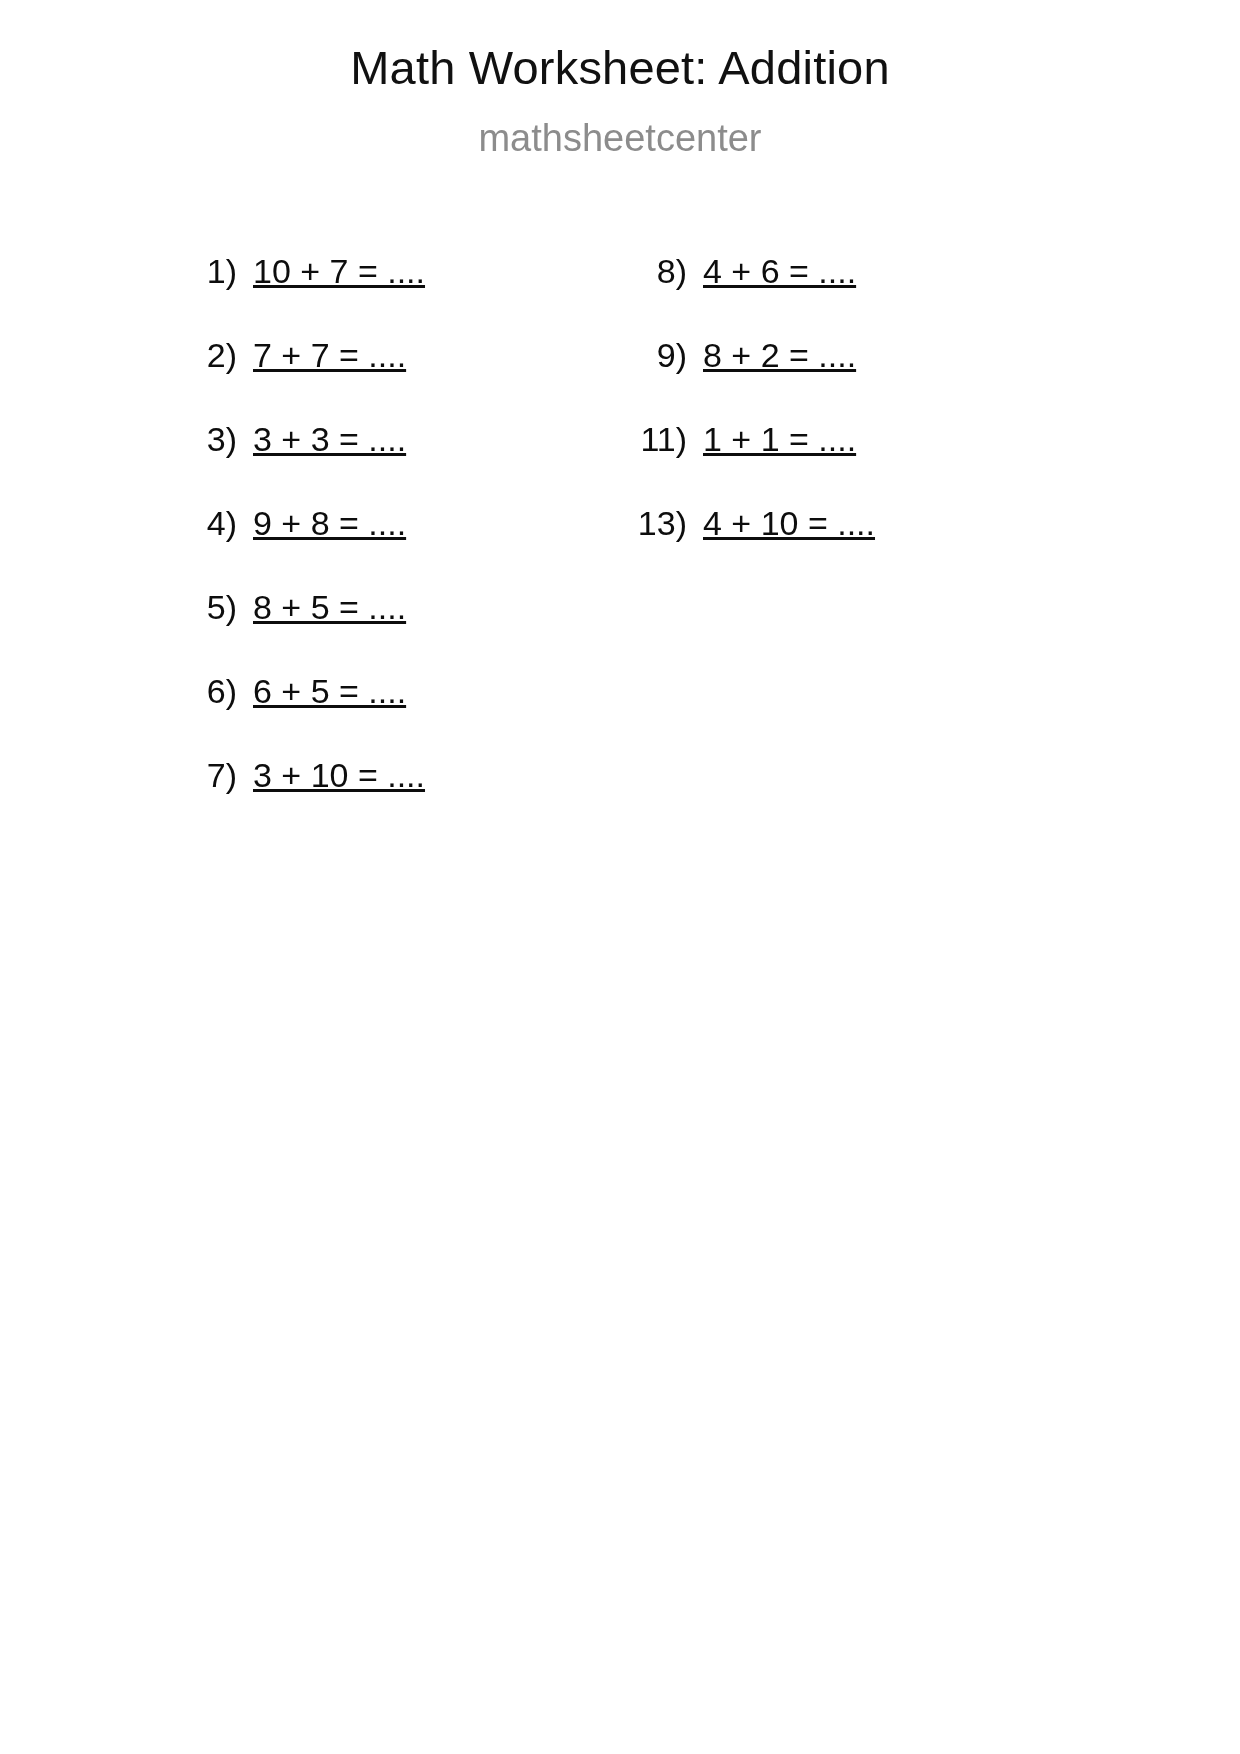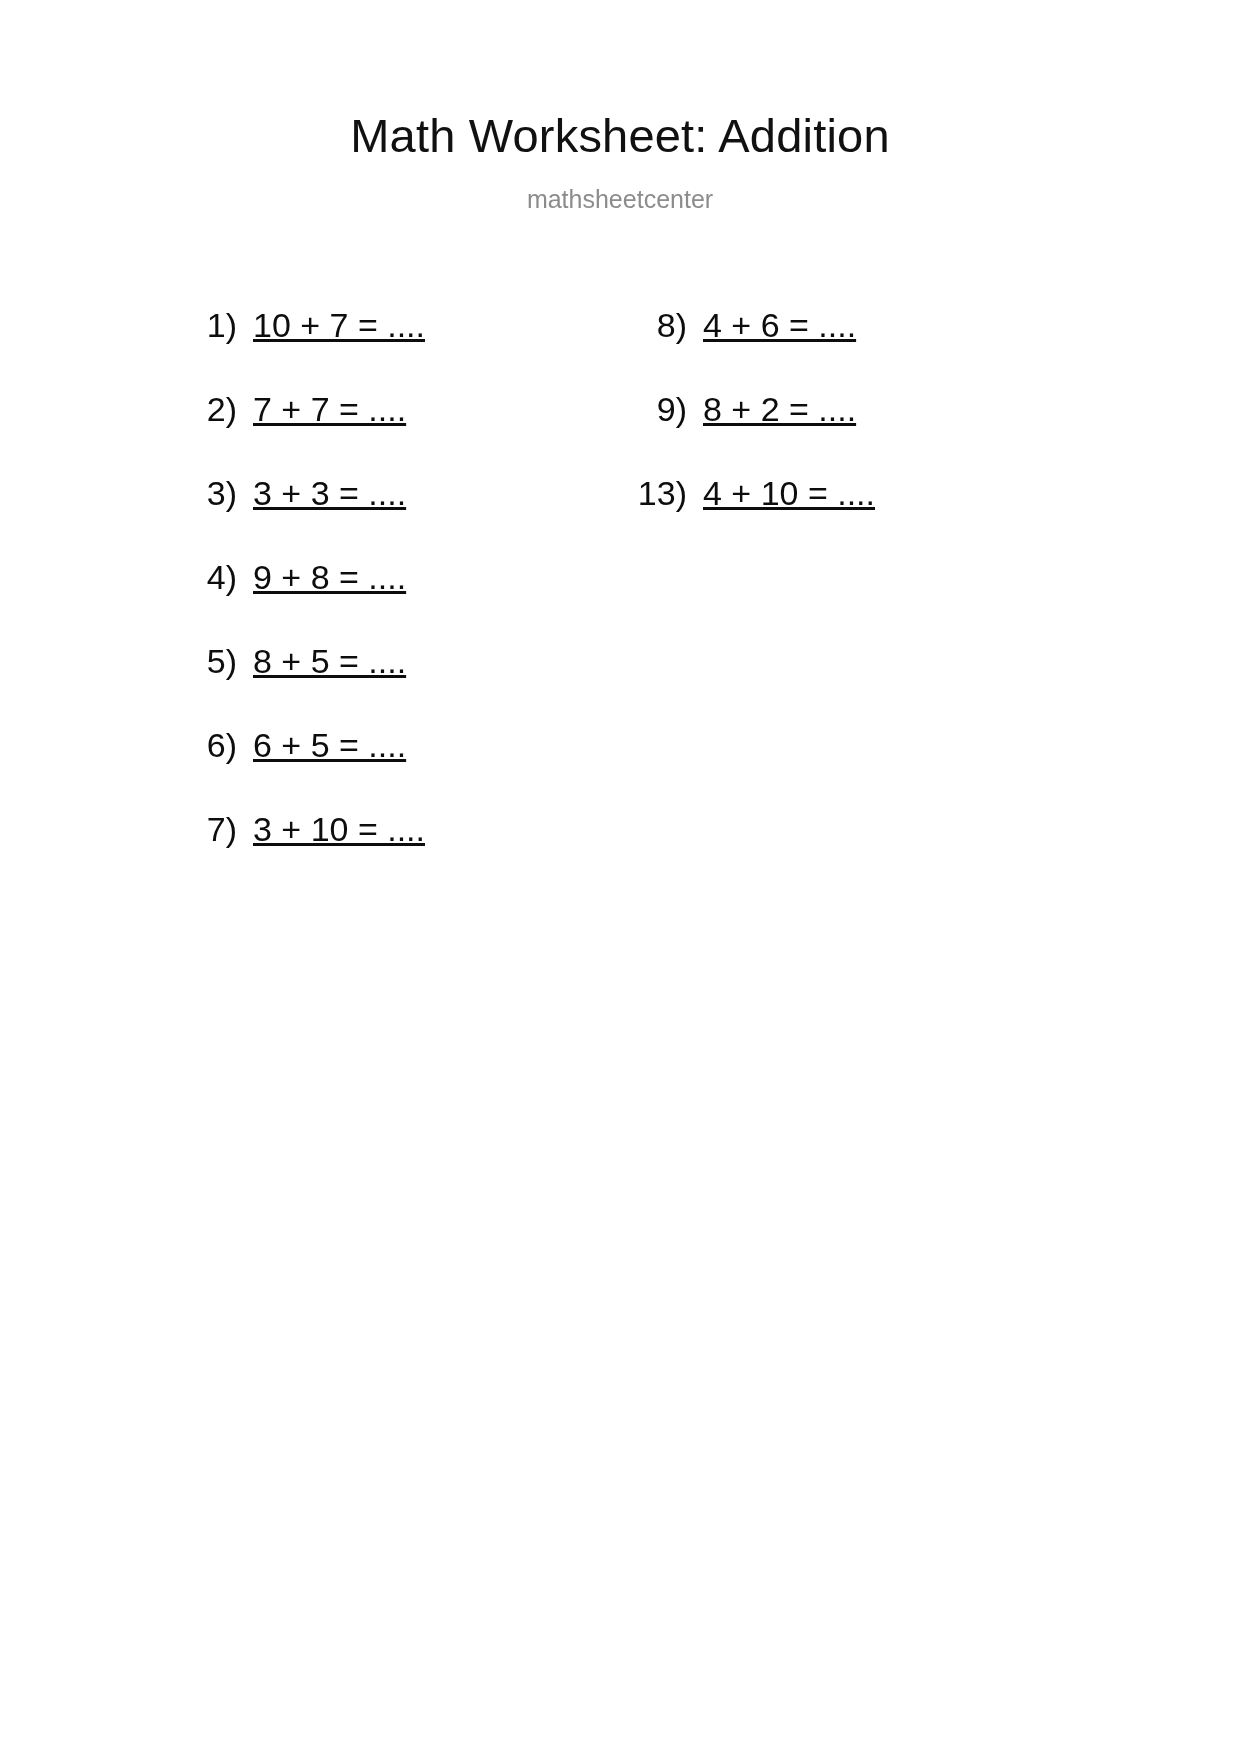--- a/index.html
+++ b/index.html
@@ -21,26 +21,26 @@
     box-sizing: border-box;
     padding: 0;
     position: relative;
   }
   .title {
     text-align: center;
     font-size: 47px;
     font-weight: normal;
     color: #111111;
     margin: 0;
-    padding-top: 108px;
+    padding-top: 40px;
     letter-spacing: 0.2px;
   }
   .subtitle {
     text-align: center;
-    font-size: 25px;
+    font-size: 38px;
     font-weight: normal;
     color: #8c8c8c;
     margin: 0;
     padding-top: 22px;
   }
   .problems {
     margin-top: 92px;
     display: flex;
     justify-content: flex-start;
     padding-left: 175px;
@@ -118,19 +118,23 @@
     <div class="column right">
       <div class="problem">
         <span class="num">8)</span>
         <span class="expr">4 + 6 = ....</span>
       </div>
       <div class="problem">
         <span class="num">9)</span>
         <span class="expr">8 + 2 = ....</span>
       </div>
       <div class="problem">
+        <span class="num">11)</span>
+        <span class="expr">1 + 1 = ....</span>
+      </div>
+      <div class="problem">
         <span class="num">13)</span>
         <span class="expr">4 + 10 = ....</span>
       </div>
     </div>
 
   </div>
 </div>
 
 </body></html>

